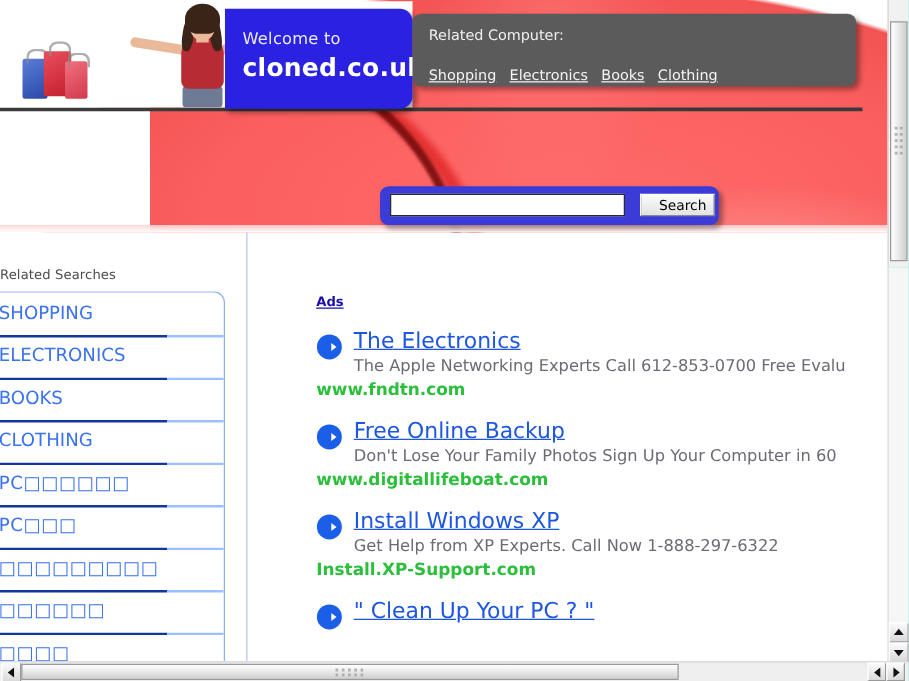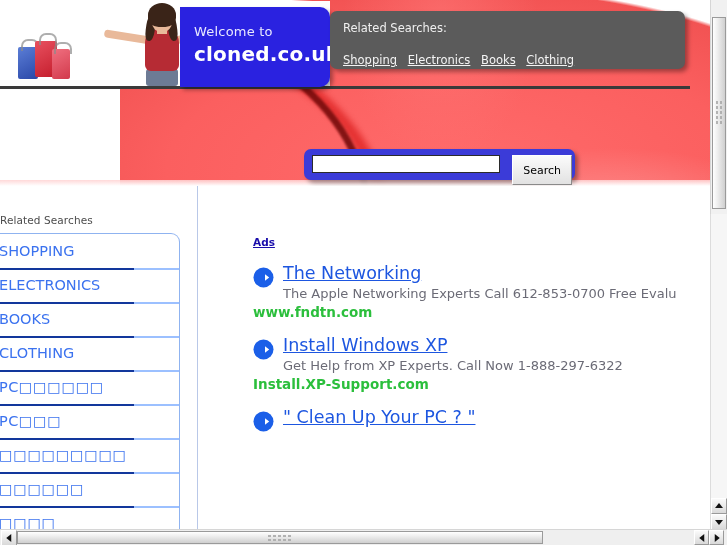--- a/index.html
+++ b/index.html
@@ -220,31 +220,32 @@
     border: 1px solid #2b2b2b;
     background: #ffffff;
     font-size: 11px;
     padding: 1px 3px;
     font-family: "DejaVu Sans", "Liberation Sans", sans-serif;
     vertical-align: top;
   }
   .search-button {
     margin-left: 7px;
     width: 60px;
-    height: 30px;
+    height: 18px;
     box-sizing: border-box;
     font-size: 11px;
     background: linear-gradient(#fbfbfb, #e2e2e2);
     border: 1px solid #8a8a8a;
     border-top-color:#ffffff;
     border-left-color:#ffffff;
     color: #000000;
     font-family: "DejaVu Sans", "Liberation Sans", sans-serif;
     vertical-align: top;
     cursor: pointer;
+    text-align: right;
   }
 
   
   .columns {
     position: absolute;
     left: 0;
     top: 186px;
     width: 711px;
     height: 344px;
   }
@@ -519,21 +520,21 @@
             <div class="sh-hair"></div>
           </div>
         </div>
 
         <div class="banner-welcome">
           <div class="welcome-small">Welcome to</div>
           <div class="welcome-big">cloned.co.uk</div>
         </div>
 
         <div class="banner-related">
-          <div class="related-title">Related Searches:</div>
+          <div class="related-title">Related Computer:</div>
           <div class="related-links">
             <a href="#">Shopping</a>
             <a href="#">Electronics</a>
             <a href="#">Books</a>
             <a href="#">Clothing</a>
           </div>
         </div>
       </div>
 
       <div class="search-panel">
@@ -565,25 +566,36 @@
           <a href="#">Ads</a>
         </div>
 
         <div class="ad">
           <span class="ad-bullet">
             <svg width="21" height="21" viewBox="0 0 21 21">
               <circle cx="10.5" cy="10.5" r="10" fill="#1b5fe8"></circle>
               <path d="M5 10.5 h7 v-3.2 l4.2 3.2 -4.2 3.2 v-3.2 z" fill="#ffffff"></path>
             </svg>
           </span>
-          <span class="ad-title">The Networking</span>
+          <span class="ad-title">The Electronics</span>
           <div class="ad-desc">The Apple Networking Experts Call 612-853-0700 Free Evalu</div>
           <div class="ad-url">www.fndtn.com</div>
         </div>
 
+        <div class="ad">
+          <span class="ad-bullet">
+            <svg width="21" height="21" viewBox="0 0 21 21">
+              <circle cx="10.5" cy="10.5" r="10" fill="#1b5fe8"></circle>
+              <path d="M5 10.5 h7 v-3.2 l4.2 3.2 -4.2 3.2 v-3.2 z" fill="#ffffff"></path>
+            </svg>
+          </span>
+          <span class="ad-title">Free Online Backup</span>
+          <div class="ad-desc">Don't Lose Your Family Photos Sign Up Your Computer in 60</div>
+          <div class="ad-url">www.digitallifeboat.com</div>
+        </div>
 
         <div class="ad">
           <span class="ad-bullet">
             <svg width="21" height="21" viewBox="0 0 21 21">
               <circle cx="10.5" cy="10.5" r="10" fill="#1b5fe8"></circle>
               <path d="M5 10.5 h7 v-3.2 l4.2 3.2 -4.2 3.2 v-3.2 z" fill="#ffffff"></path>
             </svg>
           </span>
           <span class="ad-title">Install Windows XP</span>
           <div class="ad-desc">Get Help from XP Experts. Call Now 1-888-297-6322</div>

